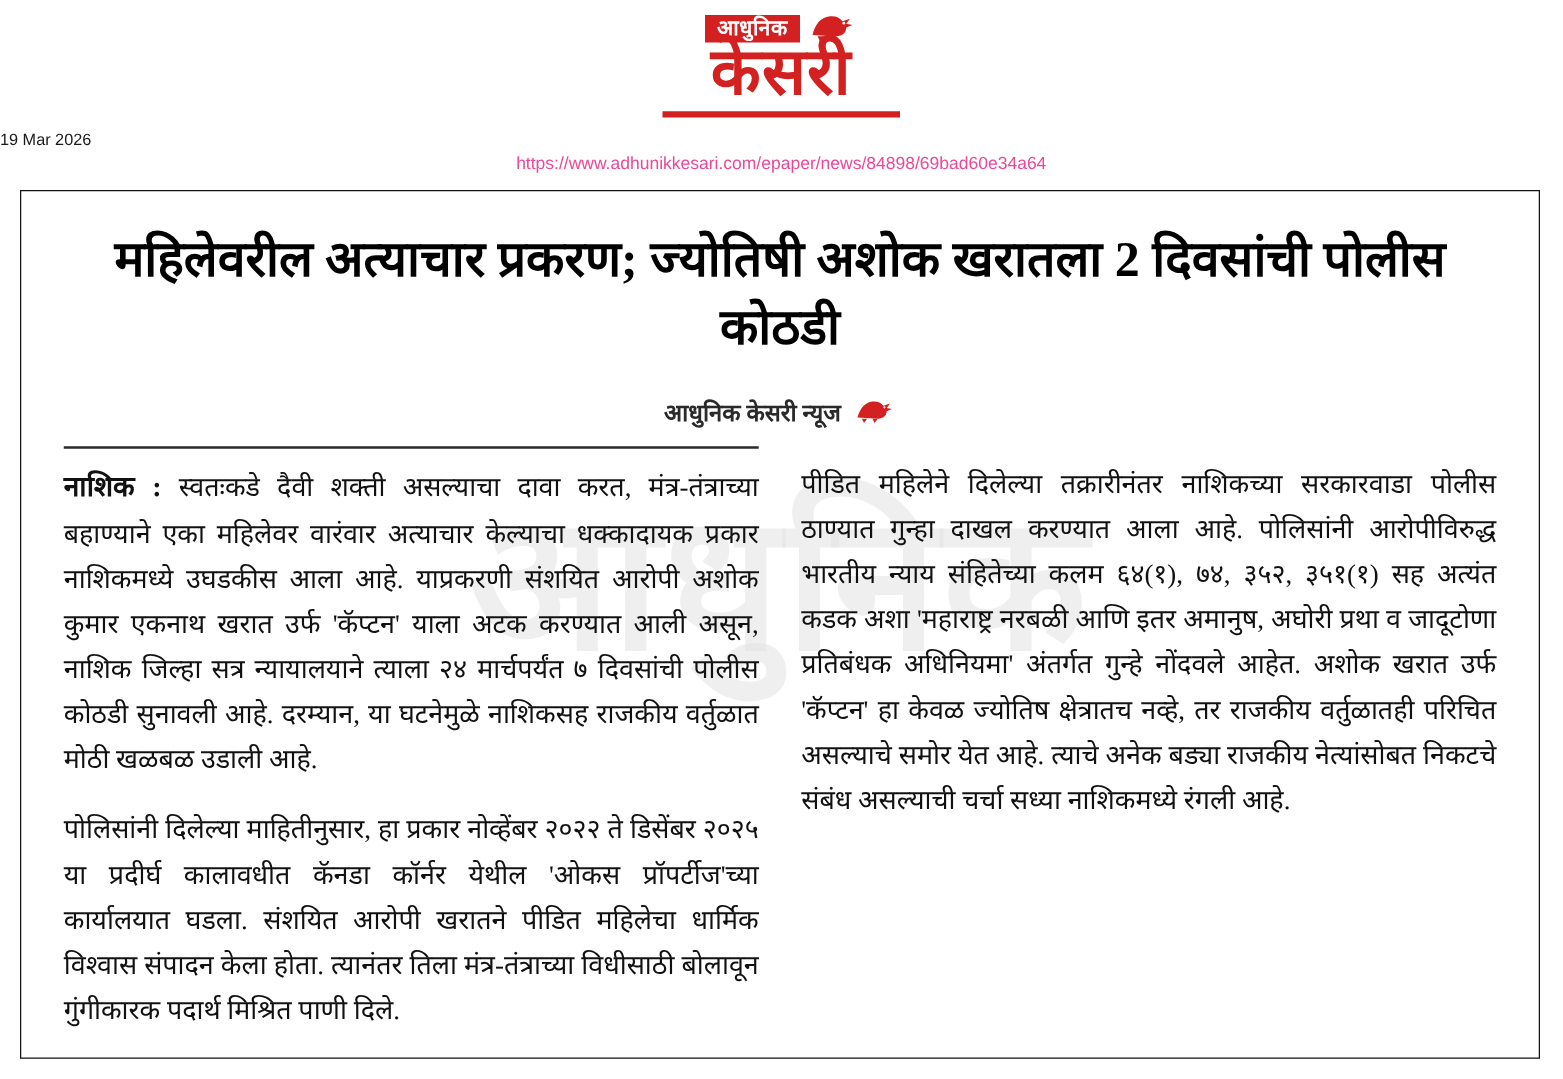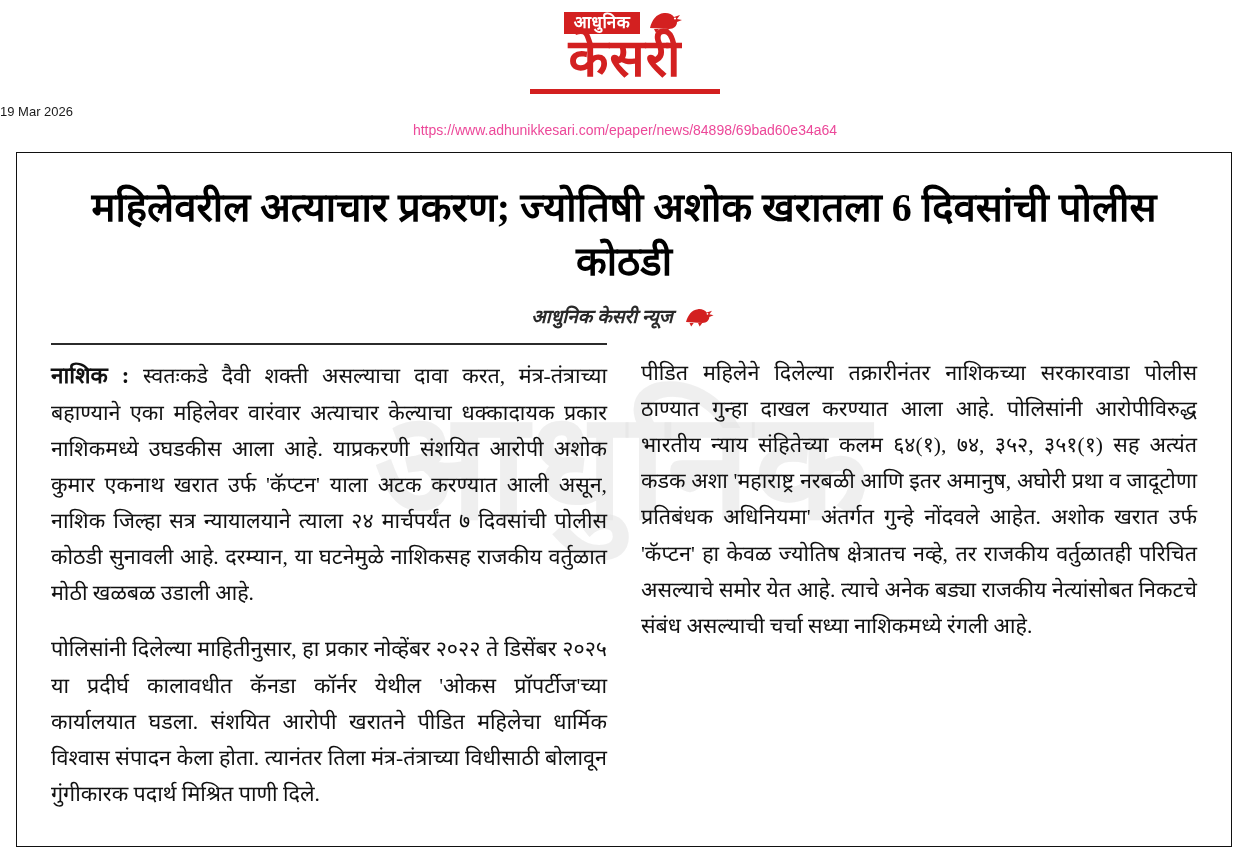--- a/index.html
+++ b/index.html
@@ -120,25 +120,24 @@
     font-family: "Liberation Serif", serif;
     font-weight: bold;
     font-size: 40px;
     line-height: 1.35;
     color: #000;
     margin: 4px 28px 0 28px;
   }
 
   .byline-row {
     display: flex;
-    align-items: center;
+    align-items: flex-start;
     justify-content: center;
     gap: 10px;
-    margin-top: 14px;
-    font-style: italic;
+    margin-top: 28px;
   }
   .byline-text {
     font-family: "Liberation Serif", serif;
     font-weight: bold;
     font-size: 19px;
     color: #2a2a2a;
   }
   .byline-lion {
     width: 34px;
     height: 22px;
@@ -203,21 +202,21 @@
 </div>
 
 <div class="article-frame">
 
   <div class="watermark">
     <div class="watermark-text">आधुनिक</div>
   </div>
 
   <div class="article-inner">
 
-    <h1 class="headline">महिलेवरील अत्याचार प्रकरण; ज्योतिषी अशोक खरातला 6 दिवसांची पोलीस कोठडी</h1>
+    <h1 class="headline">महिलेवरील अत्याचार प्रकरण; ज्योतिषी अशोक खरातला 2 दिवसांची पोलीस कोठडी</h1>
 
     <div class="byline-row">
       <span class="byline-text">आधुनिक केसरी न्यूज</span>
       <span class="byline-lion">
         <svg viewBox="0 0 34 22" width="34" height="22" aria-hidden="true">
           <path d="M3 17 C5 10 8.5 5 15 4.2 C18.5 3.8 22 5 23.7 7.6 L29 5.8 L26.4 9.3 L30.6 10.2 L26.3 12 C26.3 15.4 23.6 17.9 19.4 17.9 Z" fill="#d32020"></path>
           <path d="M15 18 L16.7 21.4 L19.2 18 Z" fill="#d32020"></path>
           <path d="M6.5 18 L8.2 21.4 L10.7 18 Z" fill="#d32020"></path>
           <circle cx="24.5" cy="8.8" r="0.9" fill="#ffffff"></circle>
         </svg>

